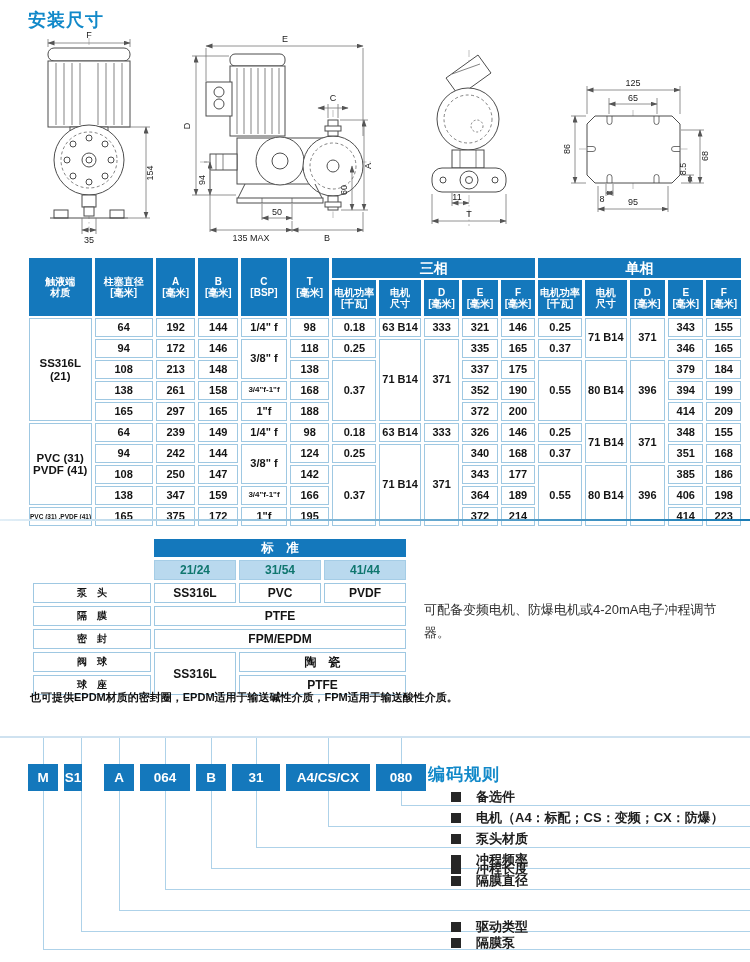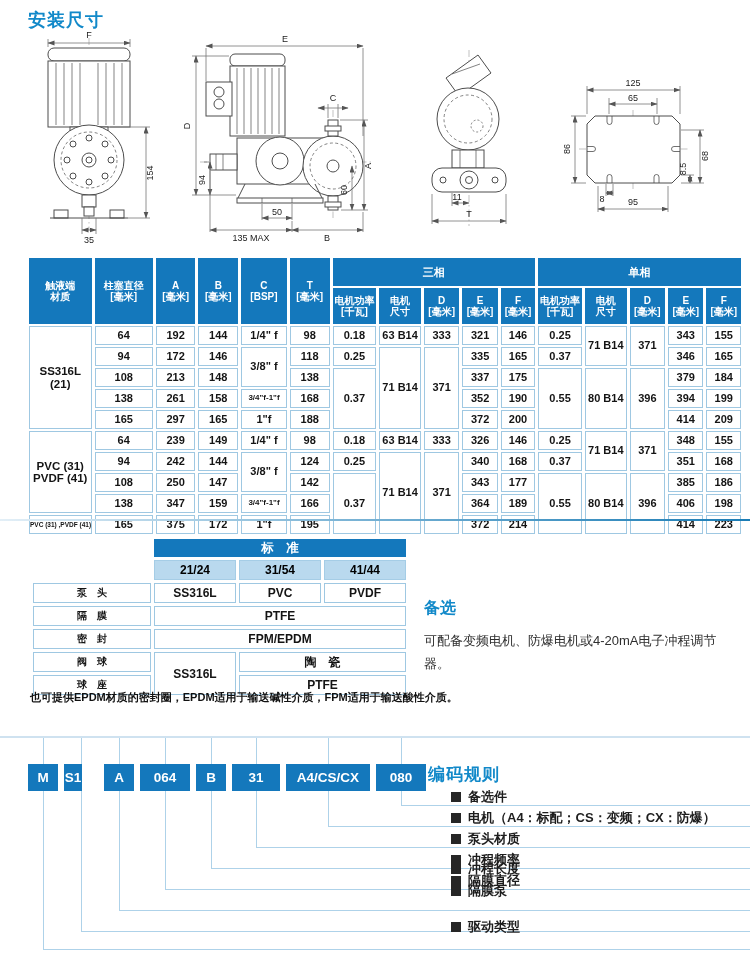--- a/index.html
+++ b/index.html
@@ -3,45 +3,45 @@
 <meta charset="utf-8">
 <style>
   html,body{margin:0;padding:0}
   body{width:750px;height:962px;position:relative;background:#fff;overflow:hidden;
        font-family:"Liberation Sans","DejaVu Sans",sans-serif;color:#141414}
   .page-title{position:absolute;left:28px;top:8px;font-size:18px;font-weight:bold;color:#1289c9;letter-spacing:1px}
   svg text{font-family:"Liberation Sans","DejaVu Sans",sans-serif;fill:#222;font-size:9px}
   
   table.dims{position:absolute;left:26px;top:256px;width:718px;border-collapse:separate;border-spacing:3px 2px;table-layout:fixed}
   table.dims th{background:#1478bc;color:#fff;font-weight:bold;font-size:10px;line-height:1.15;padding:0;text-align:center;vertical-align:middle;white-space:pre-line}
-  table.dims .group-h{font-size:11px;height:28px}
+  table.dims .group-h{font-size:14px;height:20px}
   table.dims thead tr.subrow th{height:36px}
   table.dims tbody td{background:#fff;border:1px solid #9fc8e2;font-size:11px;font-weight:bold;color:#141414;text-align:center;vertical-align:middle;height:17px;padding:0;line-height:1.08;white-space:pre-line}
   table.dims td.mat{font-size:11.5px}
   table.dims td.mat-xs{font-size:6.5px;white-space:nowrap}
   table.dims td.xs{font-size:8px}
   
   .divider1{position:absolute;left:0;top:519px;width:750px;height:2px;background:linear-gradient(to right,#e3eff7,#7db5d6 45%,#1a7cb5)}
   .divider2{position:absolute;left:0;top:736px;width:750px;height:2px;background:#cfe2f0}
   
   table.std{position:absolute;left:30px;top:536px;width:378px;border-collapse:separate;border-spacing:3px;table-layout:fixed}
   table.std td{border:1px solid #9fc8e2;background:#fff;text-align:center;font-weight:bold;font-size:12px;color:#141414;height:18px;padding:0;vertical-align:middle}
   table.std td.bar{background:#1478bc;border:none;color:#fff;font-size:12.5px}
-  table.std td.sub{background:#b9d9ee;border:1px solid #a5cde6;color:#000000}
+  table.std td.sub{background:#b9d9ee;border:1px solid #a5cde6;color:#0f766e}
   table.std td.lbl{font-size:10px}
   table.std td.ghost{border:none;background:transparent}
   .footnote{position:absolute;left:30px;top:690px;font-size:11px;font-weight:bold;color:#111}
   .optional{position:absolute;left:424px;top:598px;width:314px}
   .optional h3{margin:0 0 10px;font-size:16px;font-weight:bold;color:#1289c9}
   .optional p{margin:0;font-size:13px;line-height:1.8;color:#2e2e2e}
   
   .codebox{position:absolute;top:764px;height:27px;background:#1478bc;color:#fff;font-weight:bold;font-size:13.5px;display:flex;align-items:center;justify-content:center}
   .coding-title{position:absolute;left:428px;top:763px;font-size:17px;font-weight:bold;color:#1289c9;letter-spacing:1px}
   .cline{position:absolute;background:#aed2e9}
-  .citem{position:absolute;left:451px;height:14px;display:flex;align-items:center;gap:7px;font-size:13px;font-weight:bold;color:#1d1d1d;white-space:nowrap}
+  .citem{position:absolute;left:451px;height:14px;display:flex;align-items:center;gap:15px;font-size:13px;font-weight:bold;color:#1d1d1d;white-space:nowrap}
   .citem .sq{width:10px;height:10px;background:#262626;flex:0 0 auto}
 </style>
 </head>
 <body>
 
 <div class="page-title">安装尺寸</div>
 
 <svg width="750" height="228" viewBox="0 0 750 228" style="position:absolute;left:0;top:26">
   <defs>
     <marker id="ar" markerWidth="8" markerHeight="8" refX="6.5" refY="2.5" orient="auto-start-reverse" markerUnits="userSpaceOnUse">
@@ -465,21 +465,20 @@
   <tr>
     <td class="lbl">球　座</td>
     <td colspan="2">PTFE</td>
   </tr>
 </tbody>
   </table>
 
 <div class="footnote">也可提供EPDM材质的密封圈，EPDM适用于输送碱性介质，FPM适用于输送酸性介质。</div>
 
 <div class="optional">
-  <h3>备选</h3>
   <p>可配备变频电机、防爆电机或4-20mA电子冲程调节器。</p>
 </div>
 
 <div class="divider2"></div>
 
 <div>
 
   <div class="cline" style="left:43px;top:738px;width:1px;height:26px"></div>
   <div class="cline" style="left:81px;top:738px;width:1px;height:26px"></div>
   <div class="cline" style="left:119px;top:738px;width:1px;height:26px"></div>
@@ -539,17 +538,17 @@
       <span>隔膜直径</span>
     </div>
   <div class="citem" style="top:862px">
       <span class="sq"></span>
       <span>冲程长度</span>
     </div>
   <div class="citem" style="top:920px">
       <span class="sq"></span>
       <span>驱动类型</span>
     </div>
-  <div class="citem" style="top:884px">
+  <div class="citem" style="top:936px">
       <span class="sq"></span>
       <span>隔膜泵</span>
     </div>
 </div>
 
 </body></html>

